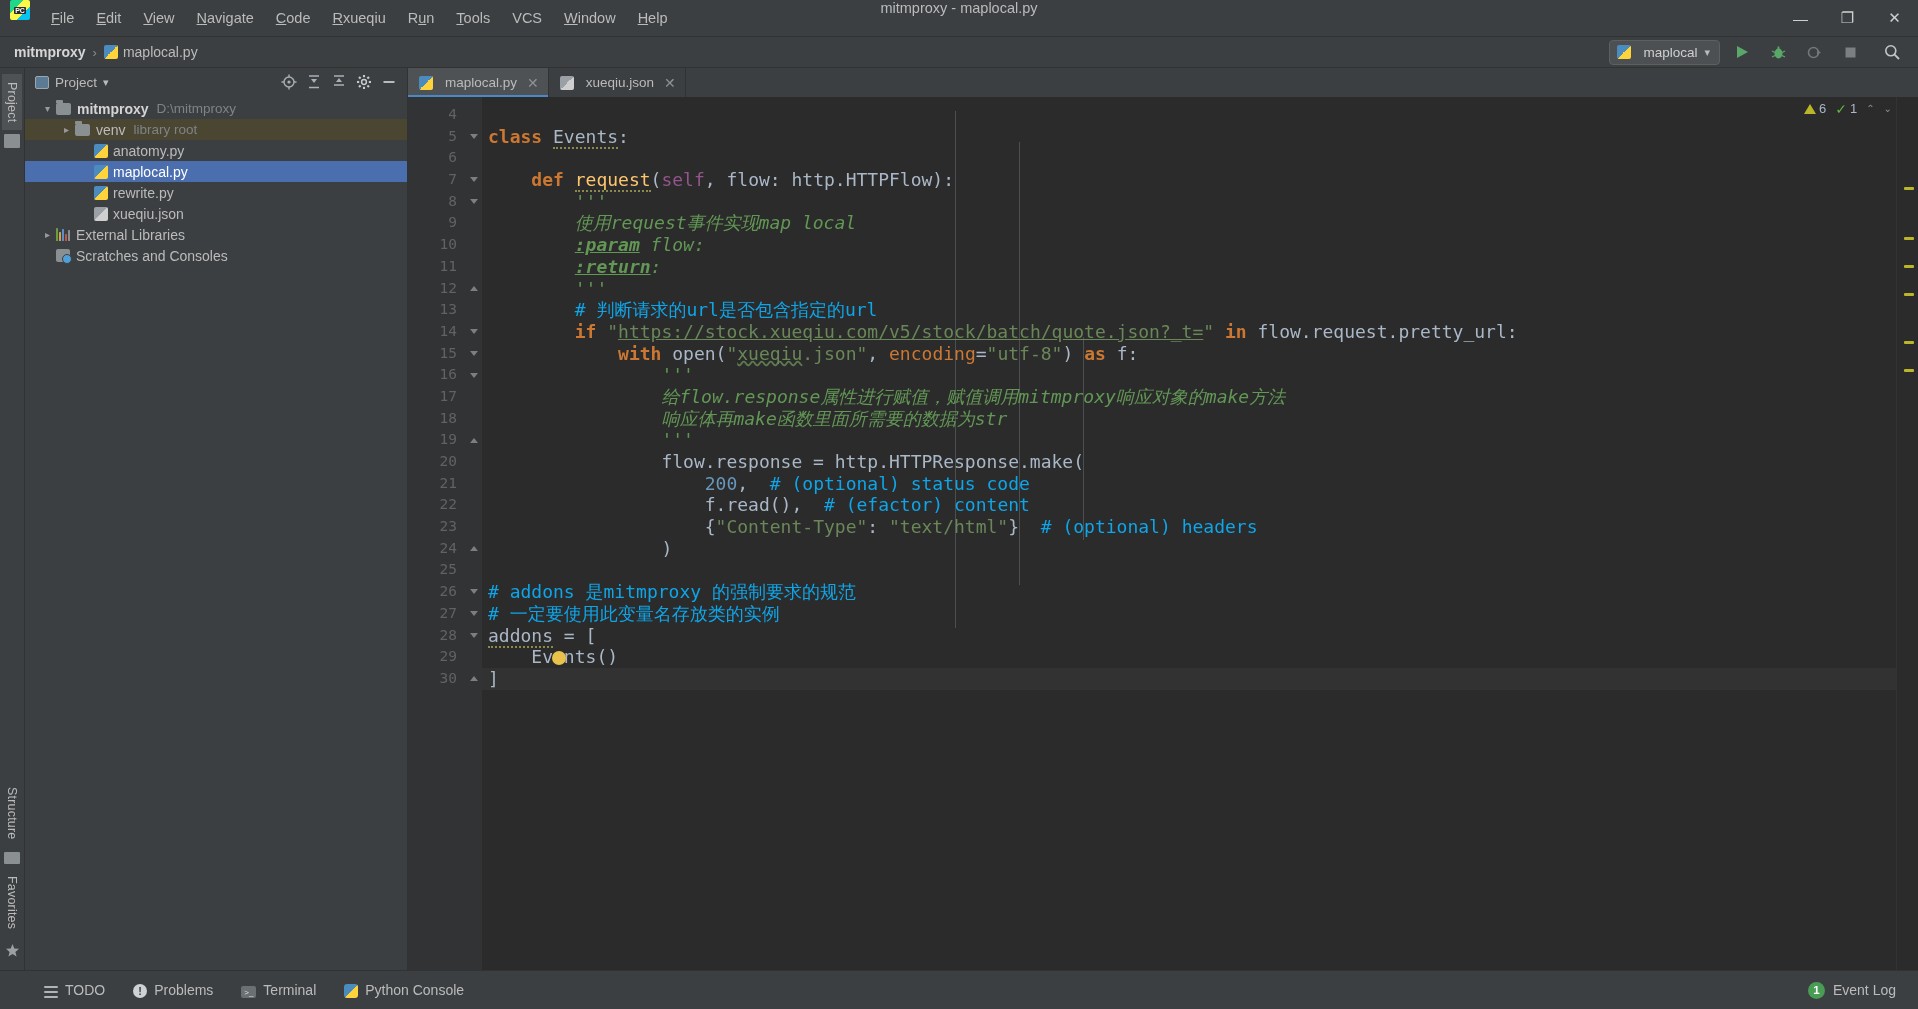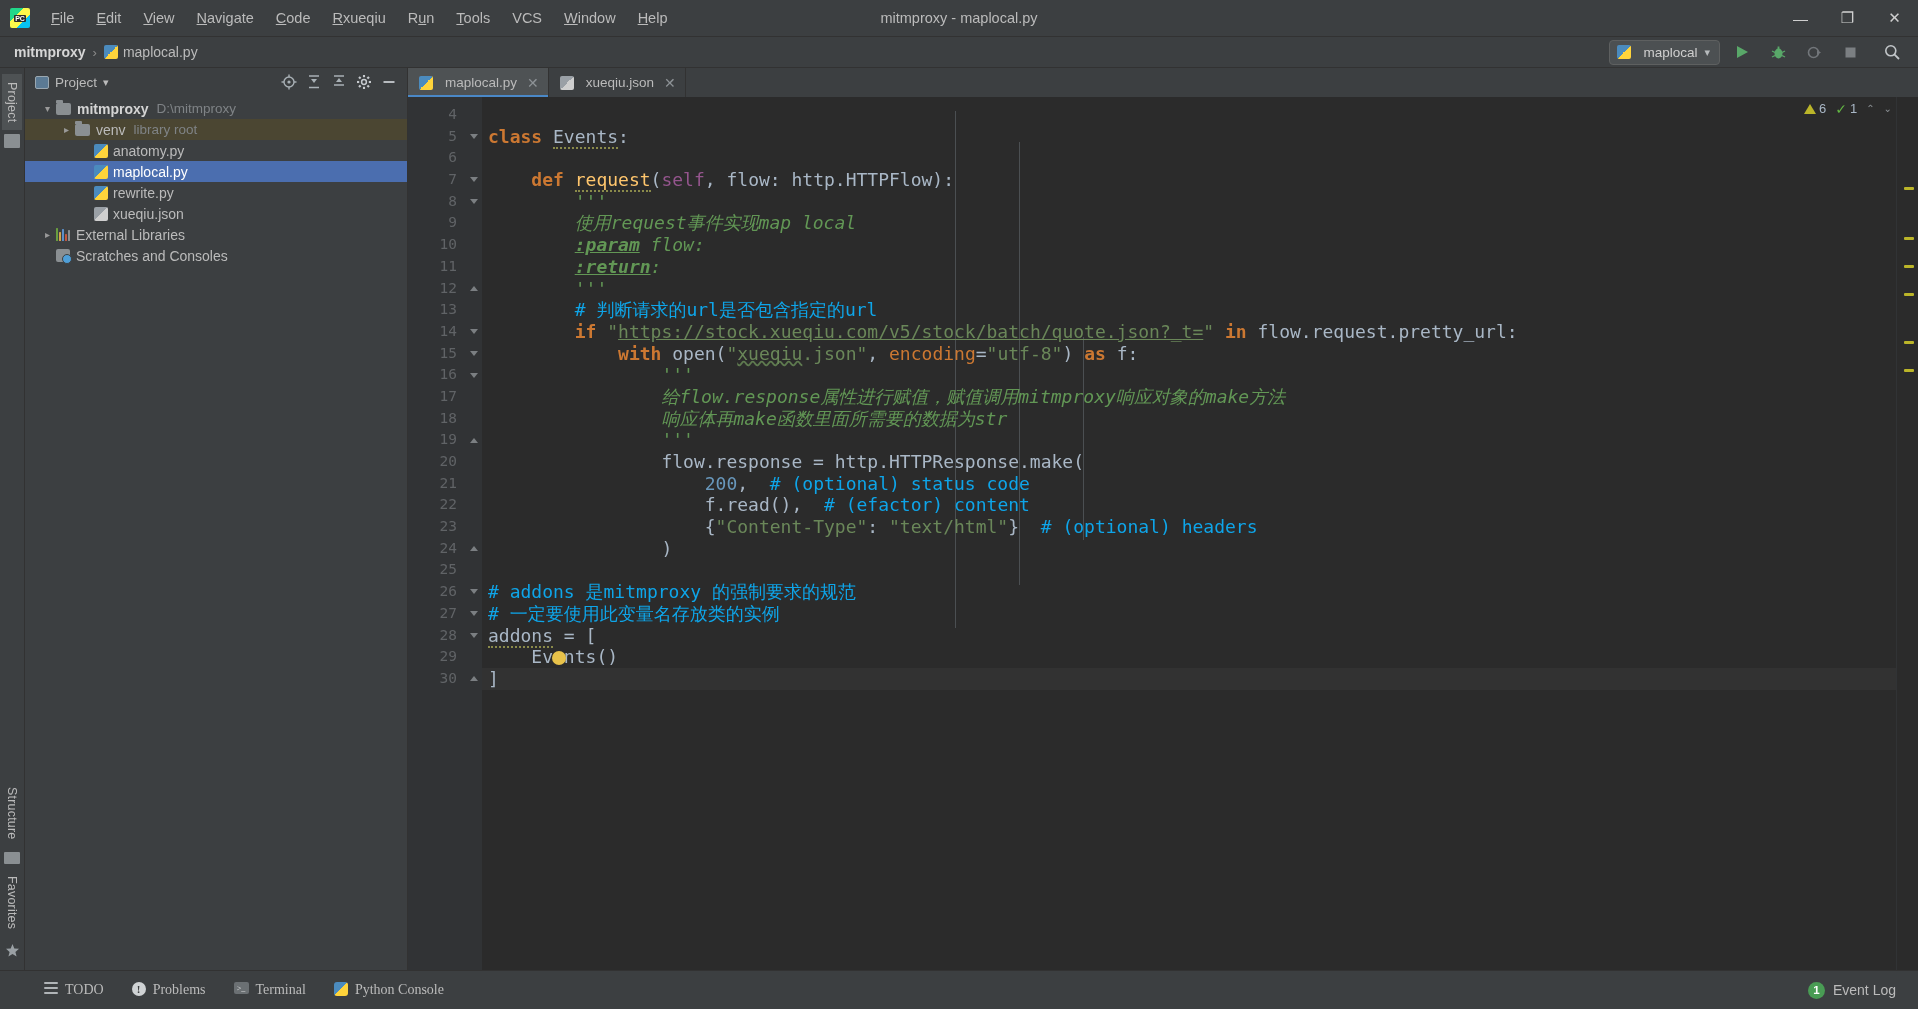--- a/index.html
+++ b/index.html
@@ -7,21 +7,21 @@
     width: 1918px; height: 1009px;
     background: #3c3f41;
     font-family: "Liberation Sans", sans-serif;
     overflow: hidden;
     -webkit-font-smoothing: antialiased;
   }
   .app { position: relative; width: 1918px; height: 1009px; display: flex; flex-direction: column; }
 
   
   .titlebar {
-    height: 37px; background: #3c3f41; display: flex; align-items: center;
+    height: 37px; background: #3c3f41; display: flex; 
     flex: 0 0 37px; position: relative; border-bottom: 1px solid #323232;
   }
   .pc-logo {
     width: 20px; height: 20px; margin: 0 10px 0 10px; border-radius: 2px;
     background: linear-gradient(135deg,#21d789 0%,#21d789 33%,#fcf84a 33%,#fcf84a 66%,#07c3f2 66%);
     display:flex;align-items:center;justify-content:center;
     font-size:8px;font-weight:bold;color:#111;font-family:"Liberation Sans",sans-serif;
     position: relative; overflow: hidden;
   }
   .pc-logo span { position:relative; z-index:2; background:#2b2b2b; color:#fff; padding:0 1px; border-radius:1px; font-size:7px;}
@@ -181,21 +181,21 @@
   .ihg { display: flex; align-items: center; gap: 3px; }
   .tri-warn { width:0;height:0;border-left:6px solid transparent;border-right:6px solid transparent;border-bottom:10px solid #bbb529; position:relative; }
   .chk { color: #62b543; font-size: 14px; line-height: 1; }
   .chev { color: #8d9296; font-size: 10px; }
 
   
   .statusbar {
     height: 39px; flex: 0 0 39px; background: #3c3f41; display: flex; align-items: center;
     padding: 0 14px 0 30px; border-top: 1px solid #323232; gap: 0px;
   }
-  .sb-item { display: flex; align-items: flex-start; gap: 7px; font-size: 14px; color: #bbbbbb; padding: 4px 14px; font-family: Liberation Serif, serif; }
+  .sb-item { display: flex; align-items: flex-end; gap: 7px; font-size: 14px; color: #bbbbbb; padding: 4px 14px; }
   .sb-right { margin-left: auto; display: flex; align-items: center; gap: 8px; padding-right: 8px; }
   .badge {
     width: 17px; height: 17px; border-radius: 50%; background: #499c54; color: #fff; font-size: 11.5px;
     display: flex; align-items: center; justify-content: center; font-weight: bold;
   }
   .ico-list { width:14px;height:12px;display:flex;flex-direction:column;justify-content:space-between; }
   .ico-list i { display:block;height:2px;background:#b0b4b7;border-radius:1px; }
   .ico-excl {
     width:14px;height:14px;border-radius:50%;background:#cfd2d4;color:#3c3f41;font-size:11px;font-weight:bold;
     display:flex;align-items:center;justify-content:center;

